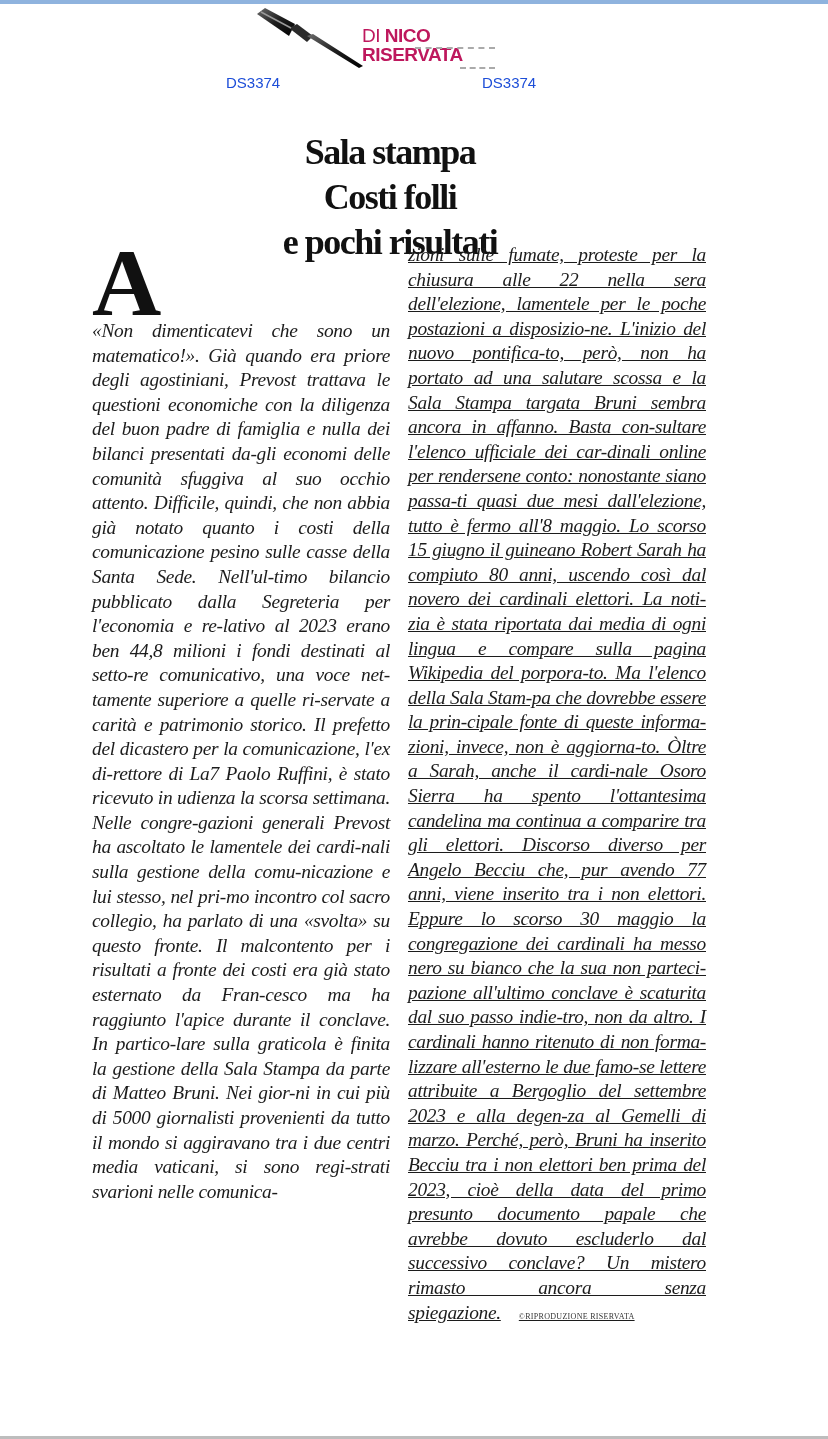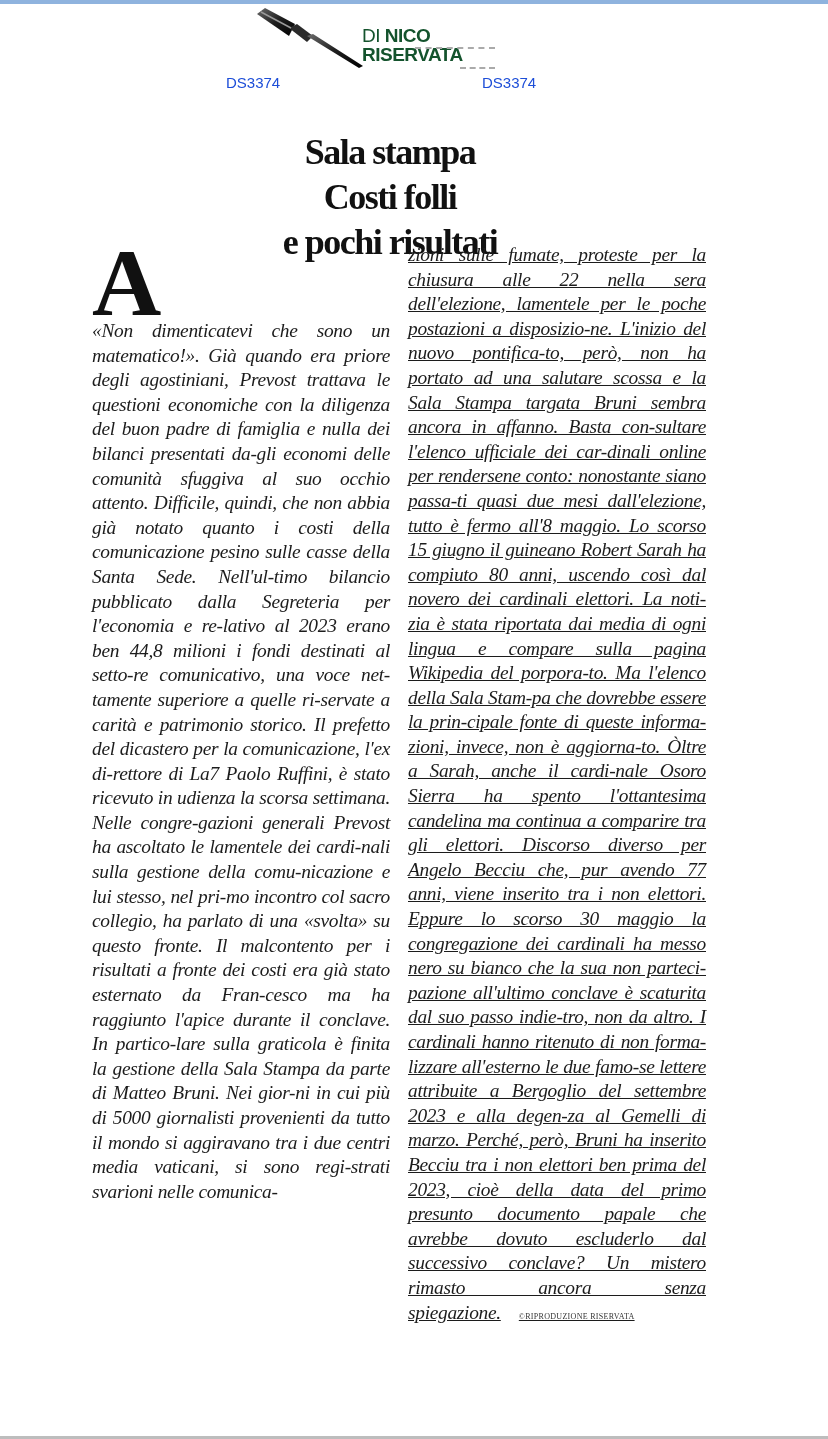--- a/index.html
+++ b/index.html
@@ -5,21 +5,21 @@
   html, body { margin: 0; padding: 0; }
   body {
     width: 828px; height: 1439px; background: #ffffff; position: relative; overflow: hidden;
     font-family: "Liberation Serif", "DejaVu Serif", serif; color: #1a1a1a;
   }
   .top-bar { position: absolute; left: 0; top: 0; width: 828px; height: 4px; background: #8fb3de; }
   .bottom-bar { position: absolute; left: 0; bottom: 0; width: 828px; height: 3px; background: #bdbdbd; }
 
   .byline { position: absolute; left: 255px; top: 6px; width: 300px; height: 64px; }
   .pen { position: absolute; left: 0; top: 0; width: 120px; height: 64px; }
-  .by-text { position: absolute; left: 107px; top: 20px; font-family: "Liberation Sans", sans-serif; font-weight: bold; font-size: 19px; line-height: 19px; letter-spacing: -0.5px; color: #14532d; }
+  .by-text { position: absolute; left: 107px; top: 20px; font-family: "Liberation Sans", sans-serif; font-weight: bold; font-size: 19px; line-height: 19px; letter-spacing: -0.5px; color: #be185d; }
   .by-text .di { font-weight: normal; }
   .dash { position: absolute; height: 0; border-top: 2px dashed #aaa; }
   .watermark { position: absolute; top: 74px; font-family: "Liberation Sans", sans-serif; font-size: 15px; color: #1d4ed8; }
 
   .headline { position: absolute; left: 190px; top: 90px; width: 400px; text-align: center; font-family: "Liberation Serif", serif; font-weight: bold; font-size: 36px; line-height: 45px; letter-spacing: -1.5px; color: #111; margin-top: 40px; }
   .headline div { display: block; }
 
   .col { position: absolute; top: 243px; width: 298px; font-style: italic; font-size: 19.4px; line-height: 24.6px; text-align: justify; letter-spacing: -0.3px; color: #1c1c1c; }
   .col-left { left: 92px; }
   .col-right { left: 408px; text-decoration: underline; }

